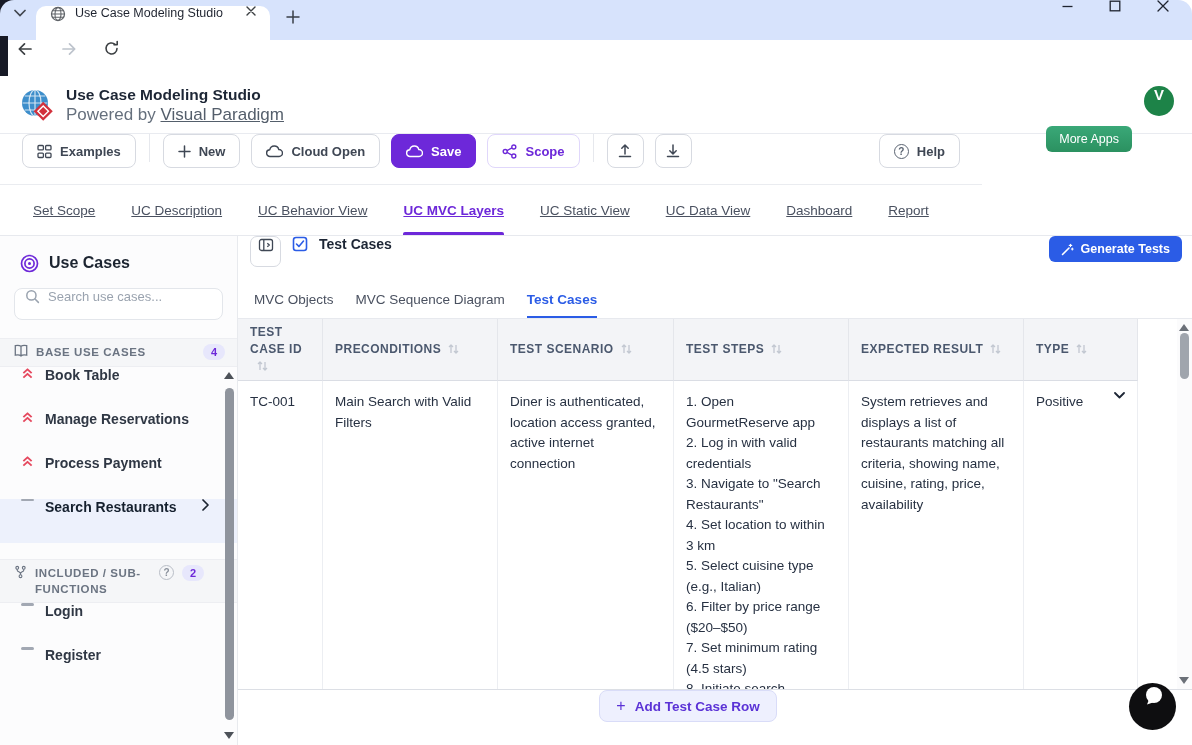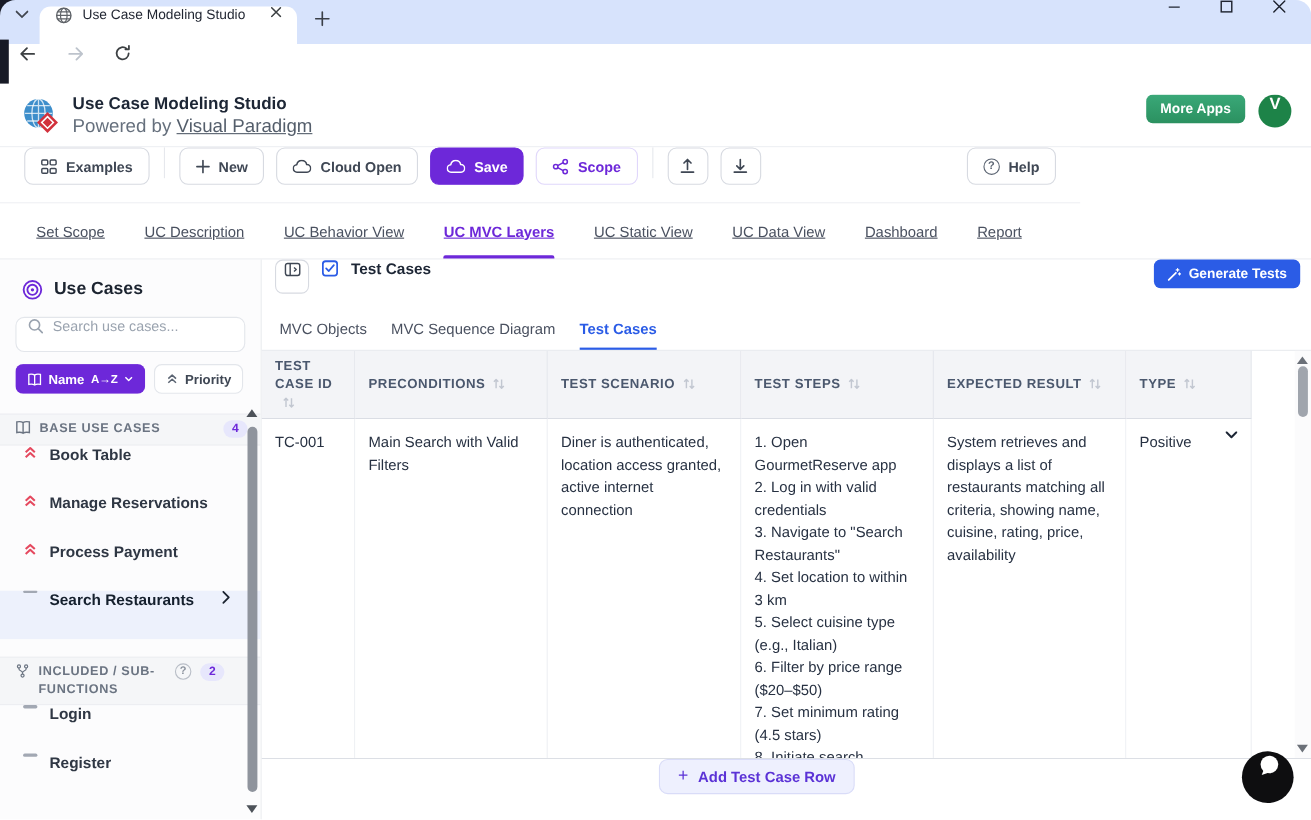--- a/index.html
+++ b/index.html
@@ -31,21 +31,21 @@
   .ext-ring { width:17px; height:17px; border-radius:50%; border:5px solid #d9b60a; background:#fff; }
   .tb-sep { width:1px; height:20px; background:#d4d7dd; }
   .chrome-avatar { width:26px; height:26px; border-radius:50%; background:#43b5c4; position:relative; overflow:hidden;}
   .chrome-avatar i { position:absolute; left:7px; top:5px; width:11px; height:16px; background:#ef8fae; border-radius:45% 55% 40% 40%; transform:rotate(14deg);}
 
   
   .app-header { left:0; top:86px; width:1192px; height:48px; background:#fff; border-bottom:1px solid #e9ebf0; padding:0 18px; }
   .app-title { font-size:15.5px; font-weight:700; color:#1d2635; line-height:17px;}
   .app-sub { font-size:17px; color:#66707d; margin-top:2px;}
   .app-sub a { color:#545e6b; text-decoration:underline; }
-  .more-apps { height:26px; padding:0 13px; border-radius:6px; background:linear-gradient(180deg,#3aa878,#2b9160); color:#fff; font-size:12.5px; font-weight:700; border:none; }
+  .more-apps { height:26px; padding:0 13px; border-radius:6px; background:linear-gradient(180deg,#3aa878,#2b9160); color:#fff; font-size:12.5px; font-weight:400; border:none;margin-top:40px; }
   .v-avatar { width:30px; height:30px; border-radius:50%; background:#1d8348; color:#fff; font-weight:700; font-size:15px; justify-content:center; }
 
   
   .btn-toolbar { left:0; top:134px; width:982px; height:51px; background:#fff; border-bottom:1px solid #eaecf0; padding:0 22px; gap:11px; }
   .btn { height:34px; border:1px solid #d7dae1; border-radius:8px; background:#fff; color:#3f4754; font-size:13px; font-weight:600; display:inline-flex; align-items:center; gap:8px; padding:0 14px; cursor:pointer; font-family:inherit;}
   .btn.primary { background:#6d28d9; border-color:#6d28d9; color:#fff; }
   .btn.soft { color:#6d28d9; border-color:#e0d7fb; }
   .btn.iconic { width:37px; padding:0; justify-content:center; color:#3f4754;}
   .tl-sep { width:1px; height:28px; background:#e6e8ed; margin:0 2px;}
   .help-wrap { margin-left:auto; }
@@ -340,44 +340,20 @@
     <span>Use Cases</span>
   </div>
   <div class="flex sb-search">
     <span>
         <svg width="15" height="15" viewBox="0 0 15 15">
           <circle cx="6.4" cy="6.4" r="4.6" fill="none" stroke="#9aa3af" stroke-width="1.5"></circle>
           <path d="M10 10l3.4 3.4" stroke="#9aa3af" stroke-width="1.5" stroke-linecap="round"></path>
         </svg>
       </span>
     <input type="text" placeholder="Search use cases..." style="">
-  </div>
-  <div class="flex sb-sort">
-    <button class="chip purple">
-      <span>
-          <svg width="13" height="12" viewBox="0 0 13 12">
-            <path d="M6.5 2C5.3 1.1 3.2 1 1.2 1.4v9C3.2 10 5.3 10.1 6.5 11c1.2-.9 3.3-1 5.3-.6v-9C9.8 1 7.7 1.1 6.5 2zM6.5 2v9" fill="none" stroke="#fff" stroke-width="1.2"></path>
-          </svg>
-        </span>
-      <span>Name</span>
-      <span style="font-size:10.5px;">A→Z</span>
-      <span>
-          <svg width="8" height="5" viewBox="0 0 8 5">
-            <path d="M1 1l3 3 3-3" fill="none" stroke="#fff" stroke-width="1.3"></path>
-          </svg>
-        </span>
-    </button>
-    <button class="chip plain">
-      <span>
-          <svg width="11" height="11" viewBox="0 0 11 11">
-            <path d="M2 5.2L5.5 2 9 5.2M2 9l3.5-3.2L9 9" fill="none" stroke="#5b6472" stroke-width="1.4" stroke-linejoin="round"></path>
-          </svg>
-        </span>
-      <span>Priority</span>
-    </button>
   </div>
 
   <div class="flex sb-sec">
     <span>
         <svg width="14" height="13" viewBox="0 0 13 12">
           <path d="M6.5 2C5.3 1.1 3.2 1 1.2 1.4v9C3.2 10 5.3 10.1 6.5 11c1.2-.9 3.3-1 5.3-.6v-9C9.8 1 7.7 1.1 6.5 2zM6.5 2v9" fill="none" stroke="#6b7482" stroke-width="1.2"></path>
         </svg>
       </span>
     <span class="sb-sec-label">BASE USE CASES</span>
     <span class="badge">4</span>

